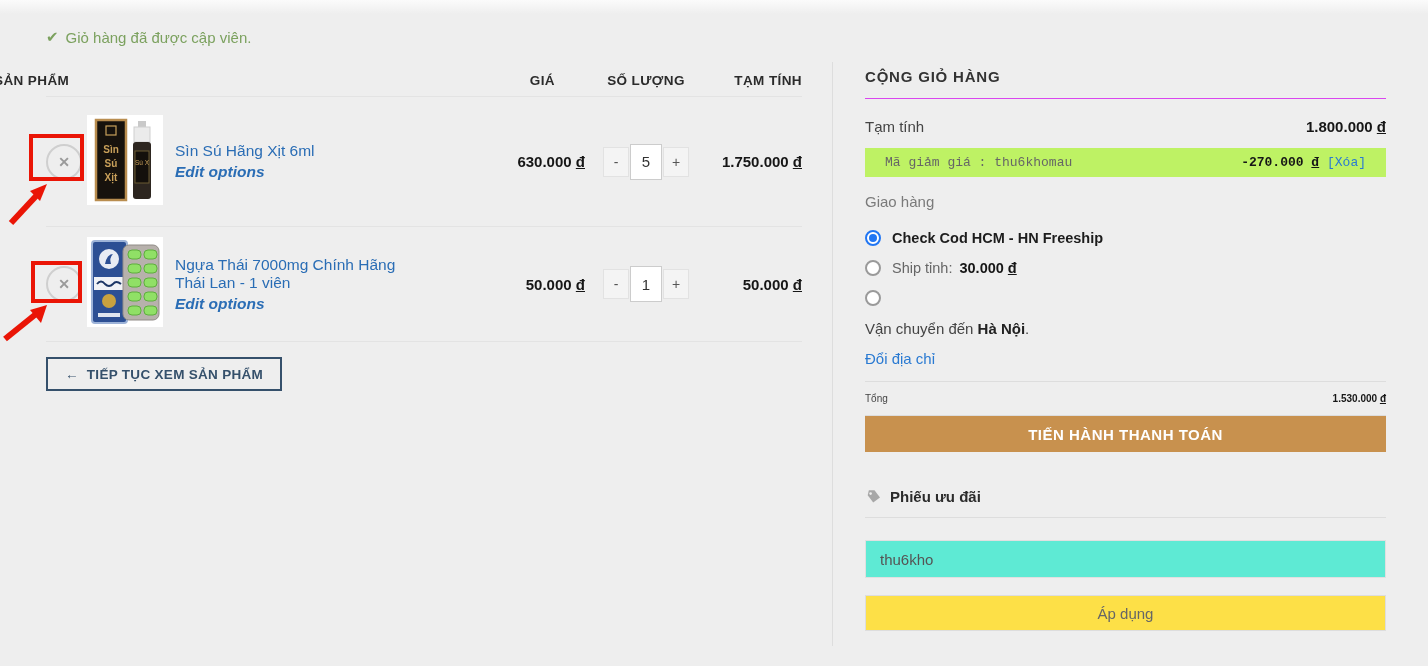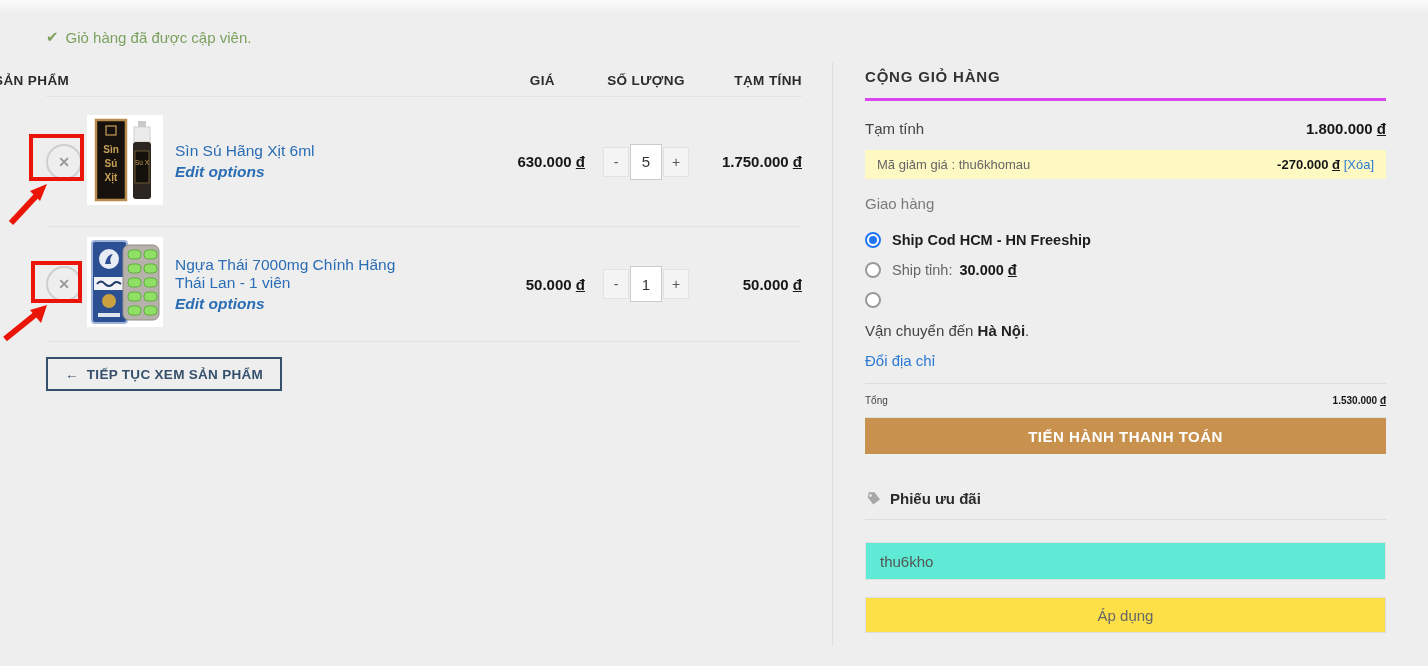--- a/index.html
+++ b/index.html
@@ -51,25 +51,25 @@
   .anno-arrow { position:absolute; z-index:9; }
   .anno-arrow1 { left:4px; top:172px; }
   .anno-arrow2 { left:0px; top:296px; }
 
   
   .v-divider { position:absolute; left:832px; top:62px; width:1px; height:584px; background:#dddddd; }
 
   
   .right-col { position:absolute; left:865px; top:62px; width:521px; }
   .totals-heading { font-size:15px; font-weight:bold; color:#333; letter-spacing:.8px;
-    padding:6px 0 13px 0; border-bottom:3px solid #d946ef; }
+    padding:6px 0 13px 0; border-bottom:1px solid #d946ef; }
   .line-row { display:flex; justify-content:space-between; align-items:center; }
   .subtotal-row { margin-top:19px; font-size:15px; color:#444; }
   .money { font-weight:bold; color:#161616; }
-  .discount-row { margin-top:13px; background:#fef9c3; padding:7px 12px; font-size:13px; color:#666; }
+  .discount-row { margin-top:13px; background:#bef264; padding:7px 20px; font-size:13px; color:#666;font-family:Liberation Mono, monospace; }
   .discount-right { font-size:13px; }
   .xoa-link { color:#2a7ad2; text-decoration:none; cursor:pointer; font-weight:normal; }
   .shipping-label { margin-top:16px; font-size:15px; color:#7a7a7a; }
   .ship-options { margin-top:13px; }
   .ship-opt { display:flex; align-items:center; gap:11px; height:30px; cursor:pointer; }
   .radio { width:16px; height:16px; border-radius:50%; border:2px solid #9a9a9a;
     display:inline-flex; align-items:center; justify-content:center; flex:none; background:#fff; }
   .radio.sel { border-color:#2176f3; }
   .radio.sel::after { content:""; width:8px; height:8px; border-radius:50%; background:#2176f3; }
   .opt-label { font-size:14.5px; color:#666; }
@@ -237,21 +237,21 @@
       <span class="money"><span>-270.000</span> <u>đ</u></span>
       <a class="xoa-link">[Xóa]</a>
     </span>
   </div>
 
   <div class="shipping-label">Giao hàng</div>
 
   <div class="ship-options">
     <div class="ship-opt">
       <span class="radio sel"></span>
-      <span class="opt-label bold">Ship Cod HCM - HN Freeship</span>
+      <span class="opt-label bold">Check Cod HCM - HN Freeship</span>
     </div>
     <div class="ship-opt">
       <span class="radio"></span>
       <span class="opt-label">Ship tỉnh:</span>
       <span class="opt-price" style="margin-left:-4px;"><span>30.000</span> <u>đ</u></span>
     </div>
     <div class="ship-opt">
       <span class="radio"></span>
     </div>
   </div>

